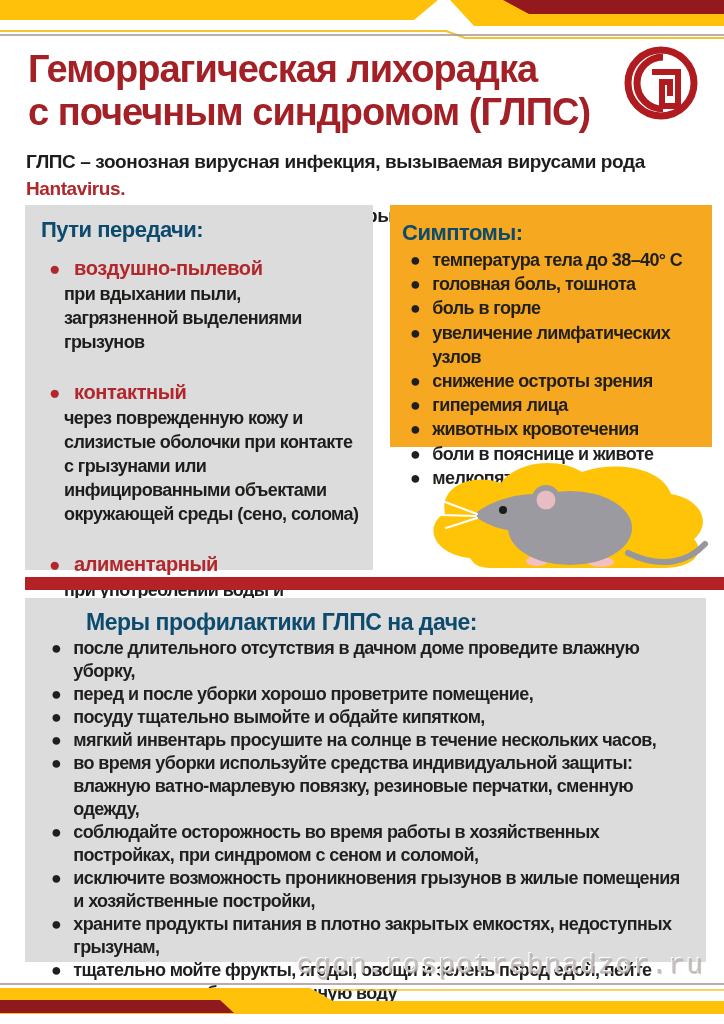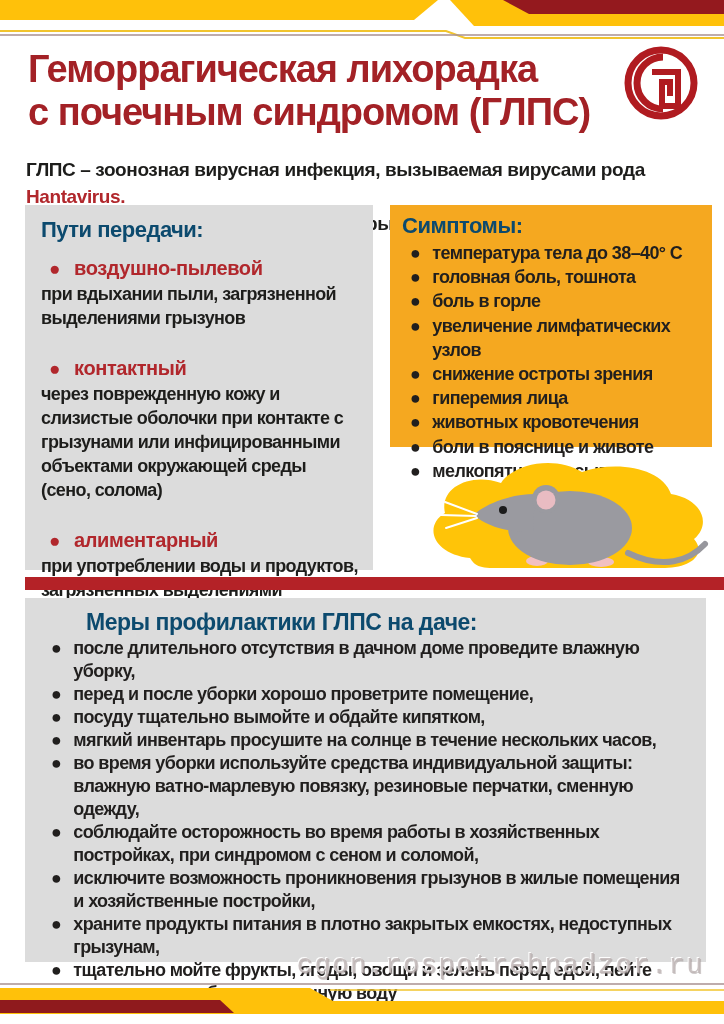--- a/index.html
+++ b/index.html
@@ -13,44 +13,44 @@
   .deco-top{top:0;}
   .deco-bottom{top:978px;}
   
   .title{
     position:absolute;left:28px;top:48px;width:600px;
     color:#a32126;font-size:38px;font-weight:bold;line-height:43px;
     letter-spacing:-1px;
   }
   .logo{position:absolute;left:622px;top:44px;width:78px;height:78px;}
   .intro{
-    position:absolute;left:26px;top:156px;width:686px;
+    position:absolute;left:26px;top:148px;width:686px;
     font-size:19px;font-weight:bold;line-height:27px;color:#1d1d1b;
     letter-spacing:-0.4px;
   }
   .red-txt{color:#b1272c;}
   
   .box{position:absolute;background:#dcdcdc;box-sizing:border-box;}
   .box-transmission{left:25px;top:205px;width:348px;height:365px;padding:12px 14px 10px 16px;}
-  .box-symptoms{left:390px;top:205px;width:322px;height:242px;background:#f5a820;padding:8px 4px 8px 12px;}
+  .box-symptoms{left:390px;top:205px;width:322px;height:242px;background:#f5a820;padding:15px 4px 8px 12px;}
   .box-prevention{left:25px;top:598px;width:681px;height:364px;padding:11px 0 10px 18px;}
   .box-h{
     color:#0c4a6e;font-size:22px;font-weight:bold;letter-spacing:-0.5px;
     margin:0 0 2px 0;line-height:26px;
   }
   
   .tr-group{margin-top:13px;}
   .tr-label{
     display:flex;align-items:baseline;color:#b1272c;
     font-size:20px;font-weight:bold;letter-spacing:-0.4px;line-height:25px;
   }
   .tr-label .blt{color:#b1272c;margin:0 14px 0 8px;font-size:19px;}
   .tr-desc{
     font-size:18px;font-weight:bold;line-height:24px;color:#1d1d1b;
-    letter-spacing:-0.6px;margin-top:1px;
+    letter-spacing:-0.6px;margin-top:1px;margin-left:23px;
   }
   
   ul.blist{list-style:none;margin:0;padding:0;}
   ul.blist li{
     display:flex;align-items:flex-start;
     font-weight:bold;color:#211f1e;letter-spacing:-0.6px;
   }
   ul.blist li .blt{flex:0 0 auto;color:#211f1e;}
   .sym-list li{font-size:18px;line-height:24.2px;}
   .sym-list li .blt{margin:0 12px 0 8px;}

